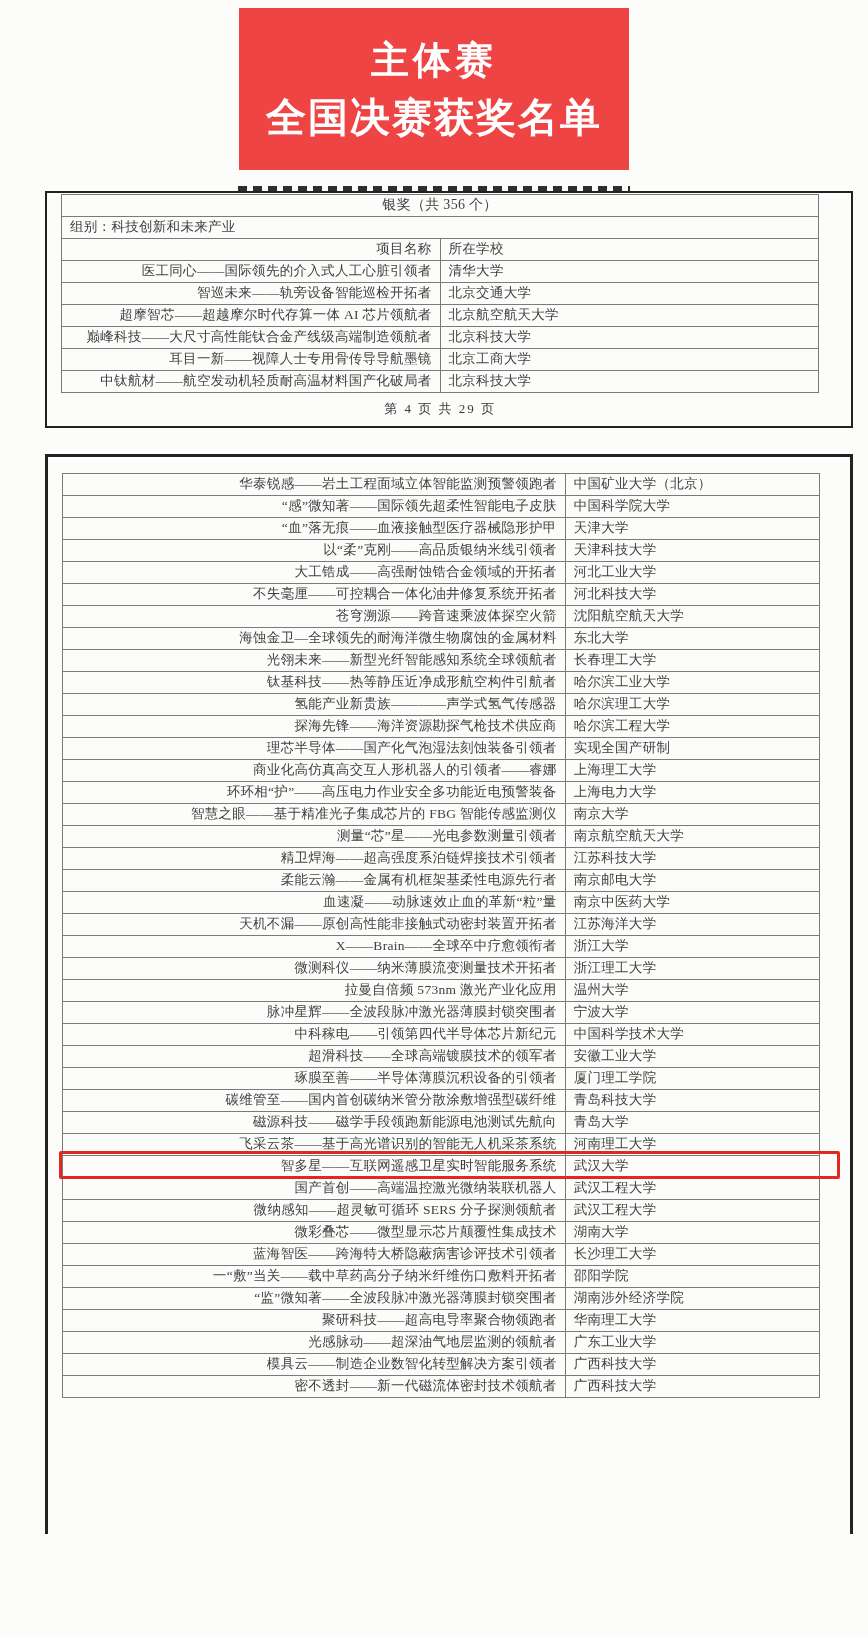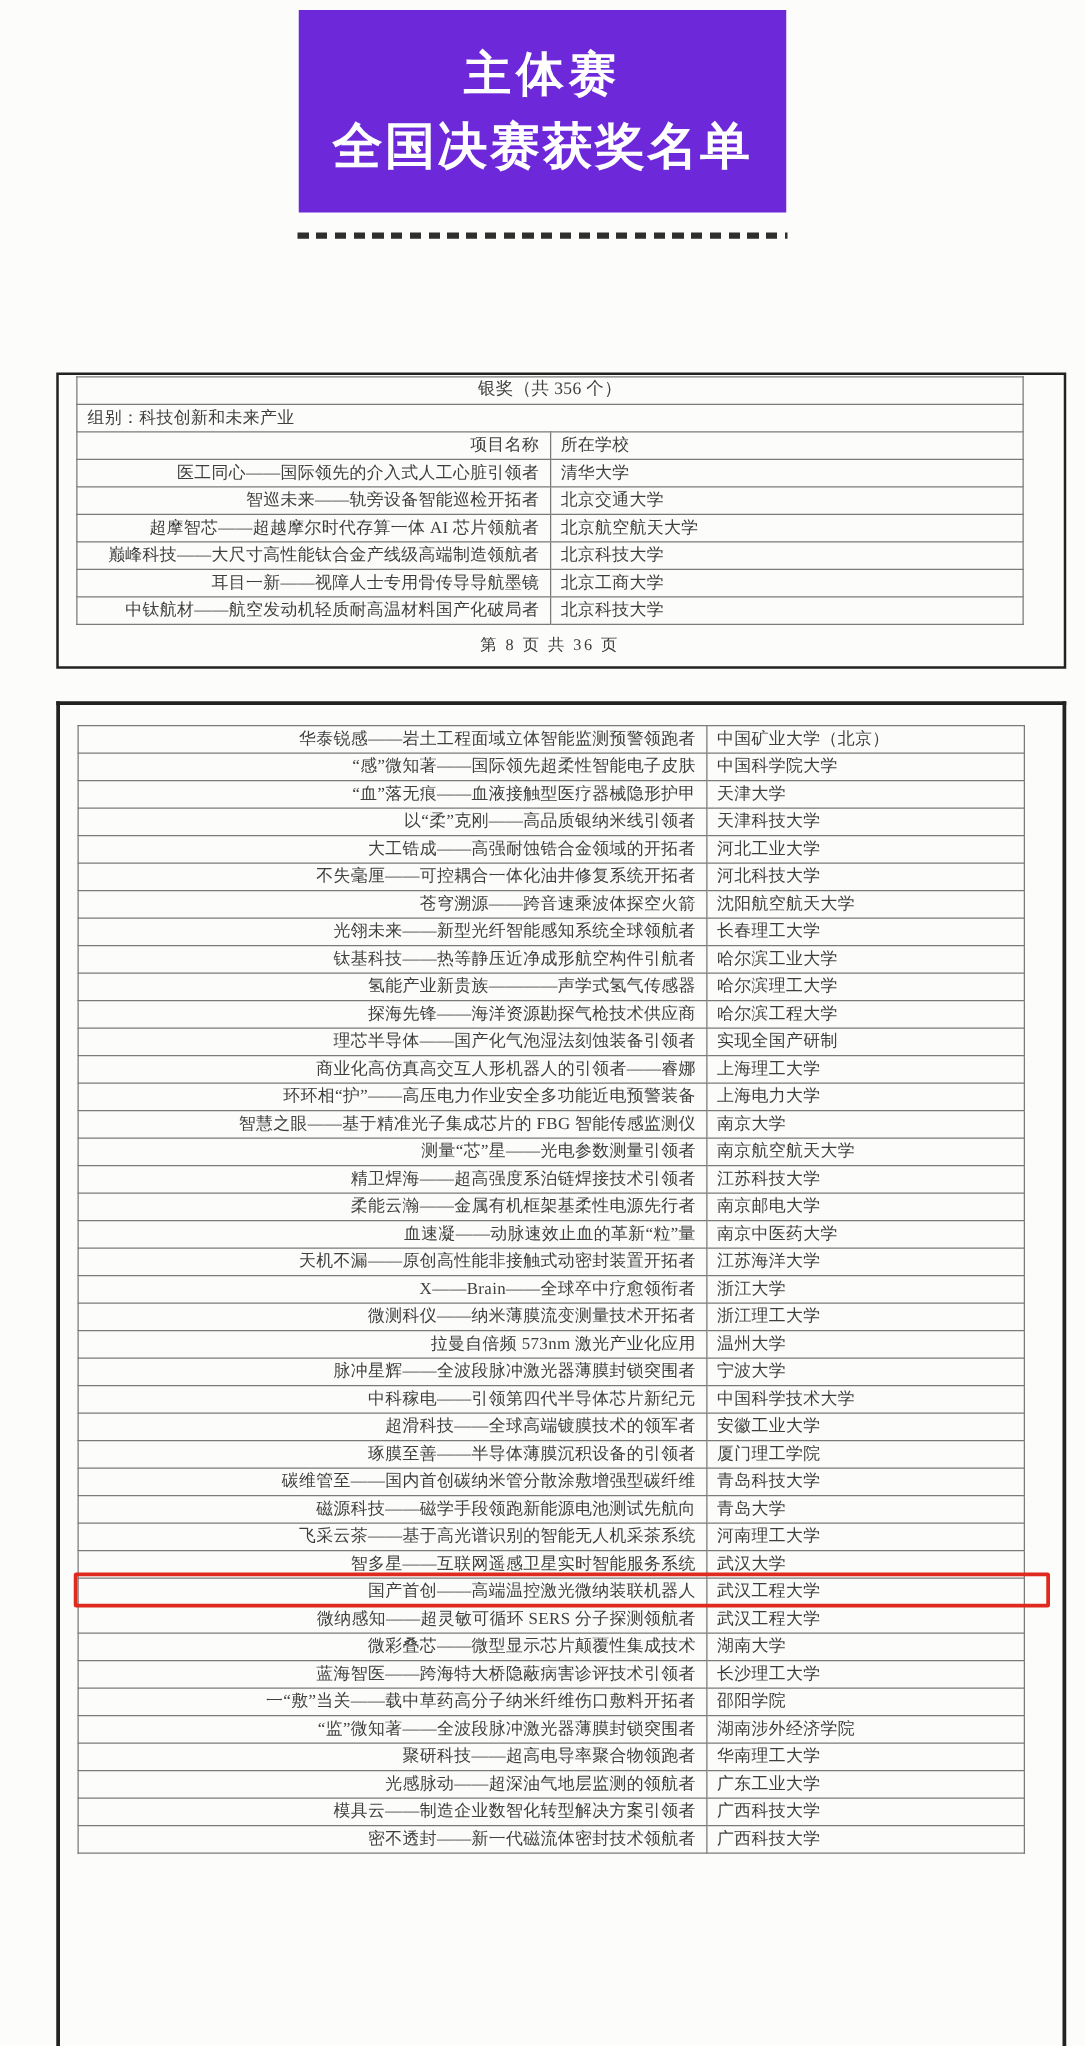--- a/index.html
+++ b/index.html
@@ -13,21 +13,21 @@
   .banner .l1 { color:#fff; font-size:38px; font-weight:700; letter-spacing:4px; line-height:1; }
   .banner .l2 { color:#fff; font-size:40px; font-weight:700; letter-spacing:2px; line-height:1; }
 
   
   .dashes { width:392px; height:5px; margin:16px auto 0;
             background:repeating-linear-gradient(90deg,#2e2e2e 0 9px,transparent 9px 15px); }
 
   
   .page-frame { position:relative; margin-left:45px; width:808px;
                 border:2px solid #222; background:transparent; }
-  #page1 { margin-top:107px; padding:1px 0 8px 0; }
+  #page1 { padding:1px 0 8px 0; }
   #page2 { margin-top:26px; height:1080px; border-bottom:none; border-width:3px;
            padding-top:16px; }
 
   
   table.doc { border-collapse:collapse; table-layout:fixed; width:758px; margin-left:14px;
               font-size:13.5px; letter-spacing:0.3px; }
   table.doc td, table.doc th { border:1px solid #7a7a7a; height:22px; line-height:1.35;
               padding:1px 8px; font-weight:400; vertical-align:middle; }
   td.project { width:66.4%; text-align:right; padding-left:10px; }
   td.school  { width:33.6%; text-align:left; padding-left:12px; }
@@ -37,21 +37,21 @@
   .page-footer { width:758px; margin:7px 0 0 14px; text-align:center; font-size:13px;
                  letter-spacing:2px; color:#3a3a3a; }
 
   
   .hl-box { position:absolute; border:3px solid #e02a1f; border-radius:2px;
             pointer-events:none; }
 </style>
 </head>
 <body>
 
-<div class="banner" style="background: #6d28d9;">
+<div class="banner" style="background: #ef4444;">
   <div class="l1" style="color: rgb(255, 255, 255);">主体赛</div>
   <div class="l2" style="color: rgb(255, 255, 255);">全国决赛获奖名单</div>
 </div>
 
 <div class="dashes"></div>
 
 <div class="page-frame" id="page1">
   <table class="doc">
     <tbody>
       <tr>
@@ -85,21 +85,21 @@
         <tr>
           <td class="project">耳目一新——视障人士专用骨传导导航墨镜</td>
           <td class="school">北京工商大学</td>
         </tr>
         <tr>
           <td class="project">中钛航材——航空发动机轻质耐高温材料国产化破局者</td>
           <td class="school">北京科技大学</td>
         </tr>
       </tbody>
   </table>
-  <div class="page-footer">第 8 页 共 36 页</div>
+  <div class="page-footer">第 4 页 共 29 页</div>
 </div>
 
 <div class="page-frame" id="page2">
   <table class="doc">
     <tbody id="t2-body">
         <tr>
           <td class="project">华泰锐感——岩土工程面域立体智能监测预警领跑者</td>
           <td class="school">中国矿业大学（北京）</td>
         </tr>
         <tr>
@@ -118,20 +118,24 @@
           <td class="project">大工锆成——高强耐蚀锆合金领域的开拓者</td>
           <td class="school">河北工业大学</td>
         </tr>
         <tr>
           <td class="project">不失毫厘——可控耦合一体化油井修复系统开拓者</td>
           <td class="school">河北科技大学</td>
         </tr>
         <tr>
           <td class="project">苍穹溯源——跨音速乘波体探空火箭</td>
           <td class="school">沈阳航空航天大学</td>
+        </tr>
+        <tr>
+          <td class="project">海蚀金卫—全球领先的耐海洋微生物腐蚀的金属材料</td>
+          <td class="school">东北大学</td>
         </tr>
         <tr>
           <td class="project">光翎未来——新型光纤智能感知系统全球领航者</td>
           <td class="school">长春理工大学</td>
         </tr>
         <tr>
           <td class="project">钛基科技——热等静压近净成形航空构件引航者</td>
           <td class="school">哈尔滨工业大学</td>
         </tr>
         <tr>

